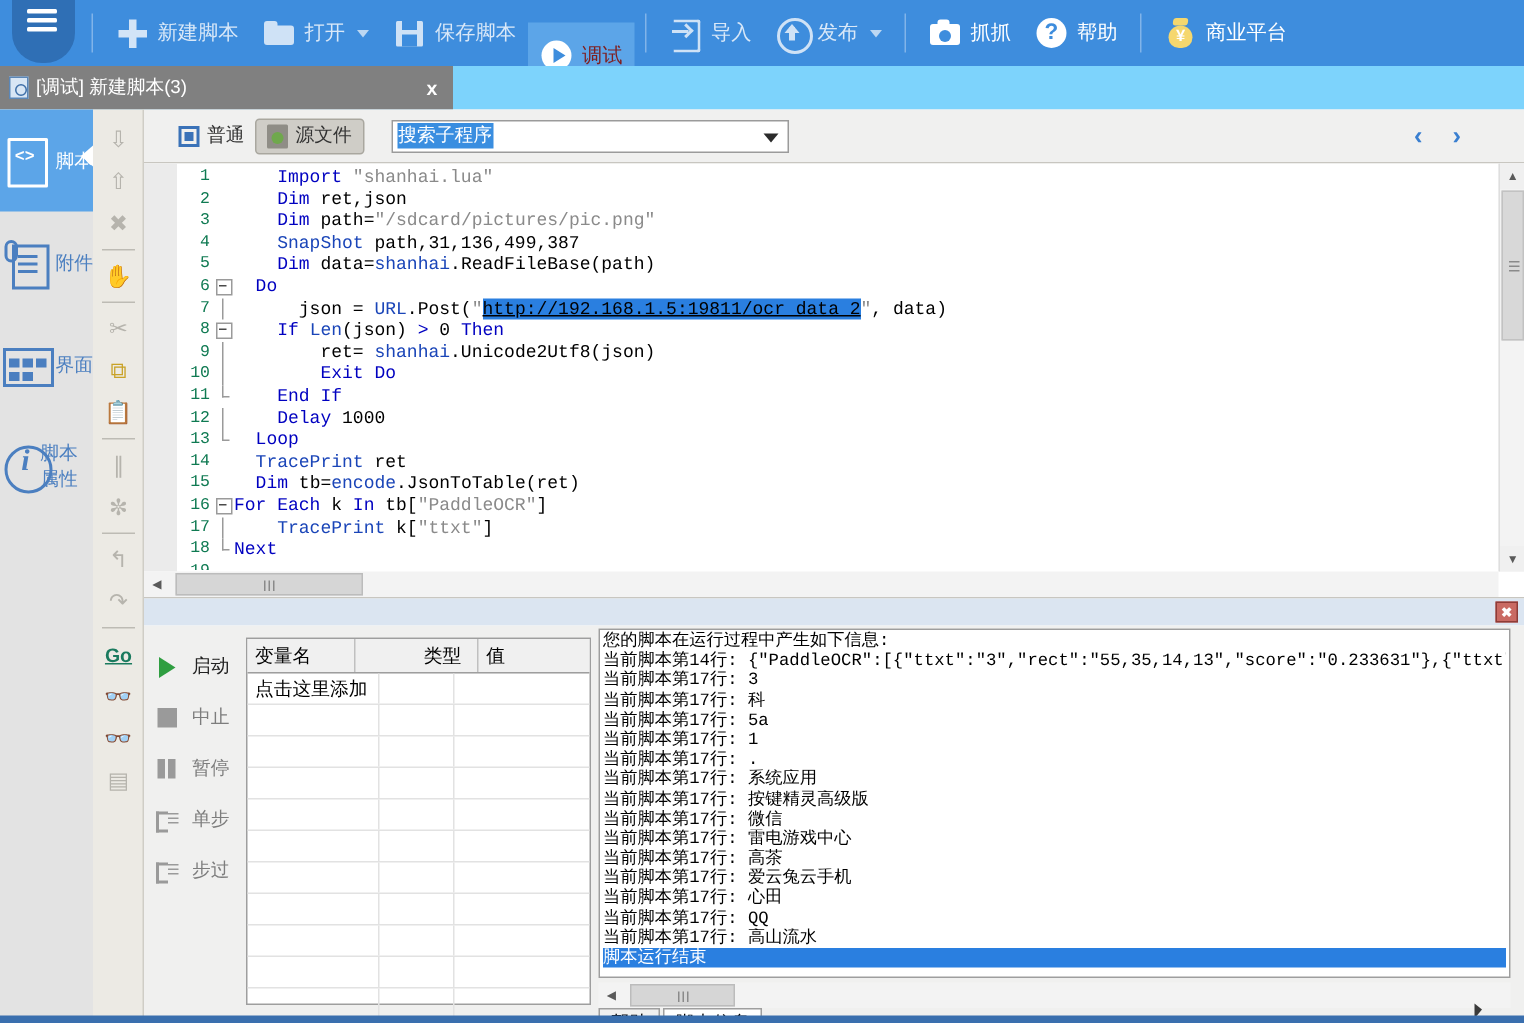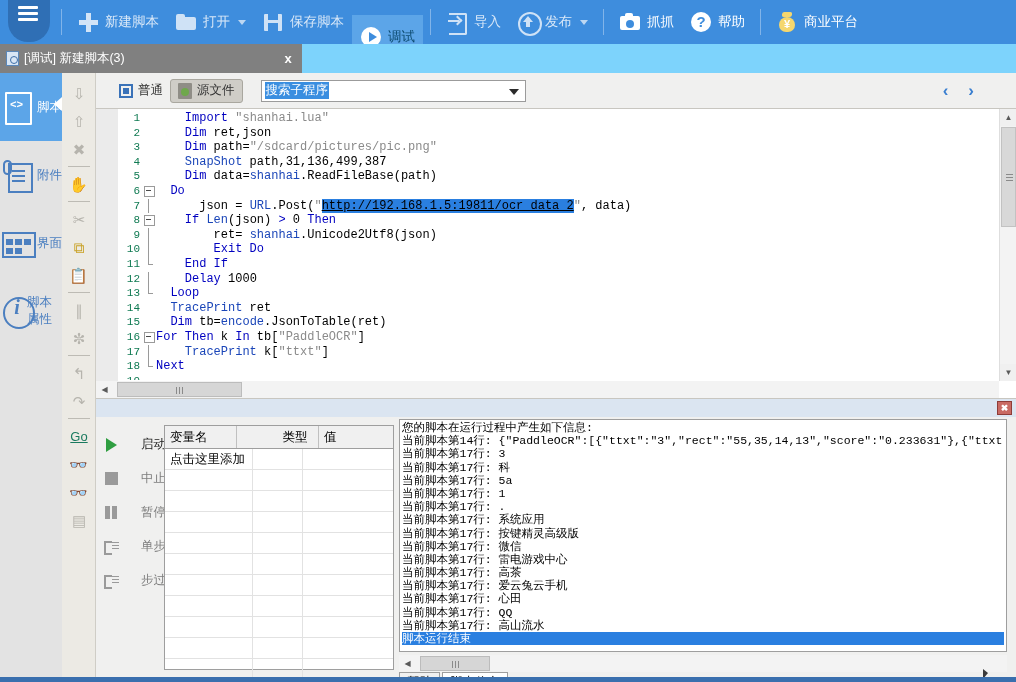--- a/index.html
+++ b/index.html
@@ -35,21 +35,21 @@
   .logo-shield .bars i:nth-child(3) { width: 20px; }
 
   .tb-sep {
     width: 1px; height: 26px; background: rgba(255,255,255,.35); margin: 0 7px; flex: 0 0 1px;
   }
   .tb-item {
     display: flex; align-items: center; height: 44px; padding: 12px 8px;
     color: #d9e8f8; font-size: 13.5px; white-space: nowrap; cursor: default;
     gap: 6px;
   }
-  .tb-item.active { background: #5ca5e8; color: #0c4a6e; margin-top: 29px; }
+  .tb-item.active { background: #5ca5e8; color: #7f1d1d; margin-top: 29px; }
   .tb-item.bright { color: #ffffff; }
   .tb-ico { width: 22px; height: 22px; position: relative; flex: 0 0 22px; }
   .tb-caret {
     width: 0; height: 0; border-left: 4px solid transparent; border-right: 4px solid transparent;
     border-top: 5px solid #bcd7f2; margin-left: 2px;
   }
 
   
   .ic-plus::before, .ic-plus::after {
     content: ""; position: absolute; background: #d2e4f7;
@@ -243,21 +243,21 @@
     padding-top: 6px;
   }
   .tr-btn {
     width: 34px; height: 28px; display: flex; align-items: center; justify-content: center;
     position: relative; cursor: pointer;
   }
   .tr-div { width: 22px; height: 1px; background: #bdbbb4; margin: 3px 6px; }
   .tr-glyph { font-size: 15px; color: #b6b4ad; line-height: 1; }
   .tr-glyph.dark { color: #4b5ea8; }
   .tr-glyph.hand { color: #e0a33c; font-size: 15px; }
-  .tr-glyph.go { color: #1a7a5e; font-size: 13px; font-weight: normal; text-decoration: underline; }
+  .tr-glyph.go { color: #1a7a5e; font-size: 13px; font-weight: bold; text-decoration: underline; }
   .tr-glyph.copy { color: #c9a227; }
 
   
   .edtoolbar {
     position: absolute; left: 96px; top: 73px; width: 920px; height: 36px;
     background: #f0f0ef; display: flex; align-items: center; padding-left: 16px;
     border-bottom: 1px solid #c8c6c0;
   }
   .mode-btn {
     display: flex; align-items: center; gap: 5px; height: 24px; padding: 0 7px;
@@ -394,21 +394,21 @@
 
   .debugpanel {
     position: absolute; left: 96px; top: 417px; width: 920px; height: 265px;
     background: #f0f0ef;
   }
   .dbg-buttons {
     position: absolute; left: 0; top: 10px; width: 70px;
   }
   .dbg-btn {
     display: flex; align-items: center; gap: 9px; height: 34px; padding-left: 8px;
-    font-size: 12.5px; cursor: pointer; justify-content: space-between;
+    font-size: 12.5px; cursor: pointer;
   }
   .dbg-btn .lbl { color: #7d7d7d; }
   .dbg-btn.enabled .lbl { color: #222222; }
   .dbg-ico { width: 15px; height: 15px; position: relative; flex: 0 0 15px; }
   .di-play::after {
     content: ""; position: absolute; left: 2px; top: 1px;
     border-left: 11px solid #2f9e41;
     border-top: 7px solid transparent; border-bottom: 7px solid transparent;
   }
   .di-stop::after {
@@ -677,21 +677,21 @@
         <div class="ln"><span class="lnum">6</span><span class="fold box"></span><span><span class="ctext">  </span><span class="kw">Do</span></span></div>
         <div class="ln"><span class="lnum">7</span><span class="fold bar"></span><span><span class="ctext">      json = </span><span class="kw2">URL</span><span class="ctext">.Post(</span><span class="str">"</span><span class="sel-url">http://192.168.1.5:19811/ocr_data_2</span><span class="str">"</span><span class="ctext">, data)</span></span></div>
         <div class="ln"><span class="lnum">8</span><span class="fold box"></span><span><span class="ctext">    </span><span class="kw">If</span><span class="ctext"> </span><span class="kw2">Len</span><span class="ctext">(json) </span><span class="kw">&gt;</span><span class="ctext"> 0 </span><span class="kw">Then</span></span></div>
         <div class="ln"><span class="lnum">9</span><span class="fold bar"></span><span><span class="ctext">        ret= </span><span class="kw2">shanhai</span><span class="ctext">.Unicode2Utf8(json)</span></span></div>
         <div class="ln"><span class="lnum">10</span><span class="fold bar"></span><span><span class="ctext">        </span><span class="kw">Exit Do</span></span></div>
         <div class="ln"><span class="lnum">11</span><span class="fold endbar"></span><span><span class="ctext">    </span><span class="kw">End If</span></span></div>
         <div class="ln"><span class="lnum">12</span><span class="fold bar"></span><span><span class="ctext">    </span><span class="kw">Delay</span><span class="ctext"> 1000</span></span></div>
         <div class="ln"><span class="lnum">13</span><span class="fold endbar"></span><span><span class="ctext">  </span><span class="kw">Loop</span></span></div>
         <div class="ln"><span class="lnum">14</span><span class="fold "></span><span><span class="ctext">  </span><span class="kw2">TracePrint</span><span class="ctext"> ret</span></span></div>
         <div class="ln"><span class="lnum">15</span><span class="fold "></span><span><span class="ctext">  </span><span class="kw">Dim</span><span class="ctext"> tb=</span><span class="kw2">encode</span><span class="ctext">.JsonToTable(ret)</span></span></div>
-        <div class="ln"><span class="lnum">16</span><span class="fold box"></span><span><span class="ctext"></span><span class="kw">For Then</span><span class="ctext"> k </span><span class="kw">In</span><span class="ctext"> tb[</span><span class="str">"PaddleOCR"</span><span class="ctext">]</span></span></div>
+        <div class="ln"><span class="lnum">16</span><span class="fold box"></span><span><span class="ctext"></span><span class="kw">For Each</span><span class="ctext"> k </span><span class="kw">In</span><span class="ctext"> tb[</span><span class="str">"PaddleOCR"</span><span class="ctext">]</span></span></div>
         <div class="ln"><span class="lnum">17</span><span class="fold bar"></span><span><span class="ctext">    </span><span class="kw2">TracePrint</span><span class="ctext"> k[</span><span class="str">"ttxt"</span><span class="ctext">]</span></span></div>
         <div class="ln"><span class="lnum">18</span><span class="fold endbar"></span><span><span class="ctext"></span><span class="kw">Next</span></span></div>
         <div class="ln"><span class="lnum">19</span><span class="fold "></span><span><span class="ctext"></span></span></div>
       </div>
 
     <div class="vscroll">
       <div class="vs-btn">▲</div>
       <div class="vs-thumb"></div>
       <div class="vs-btn bottom">▼</div>
     </div>

